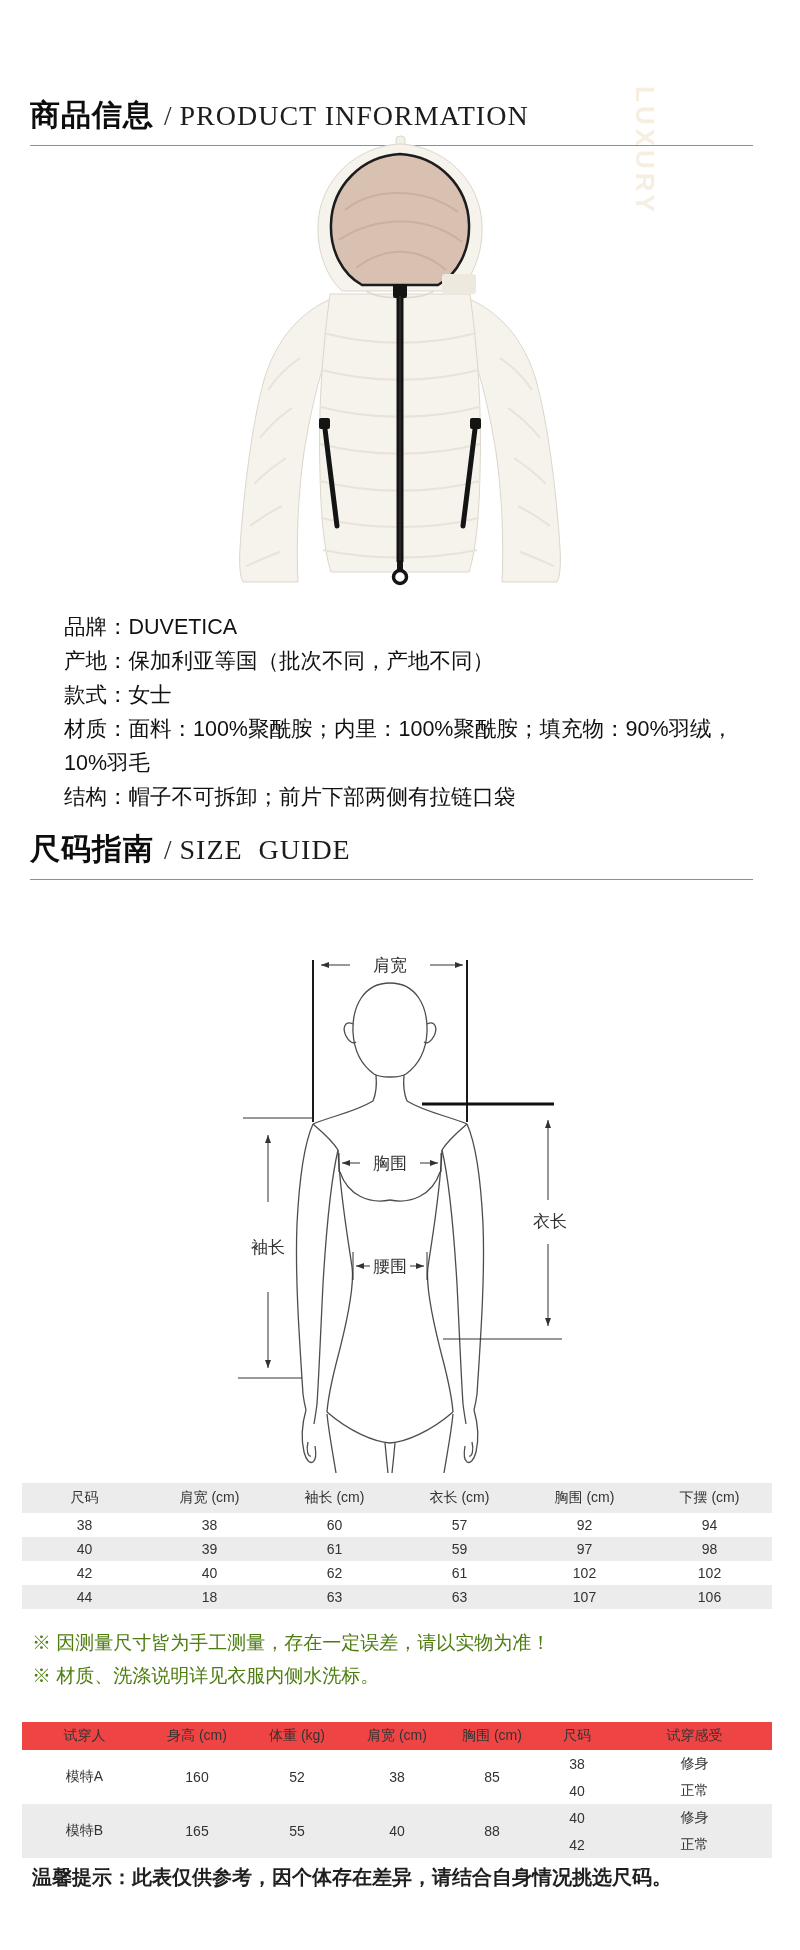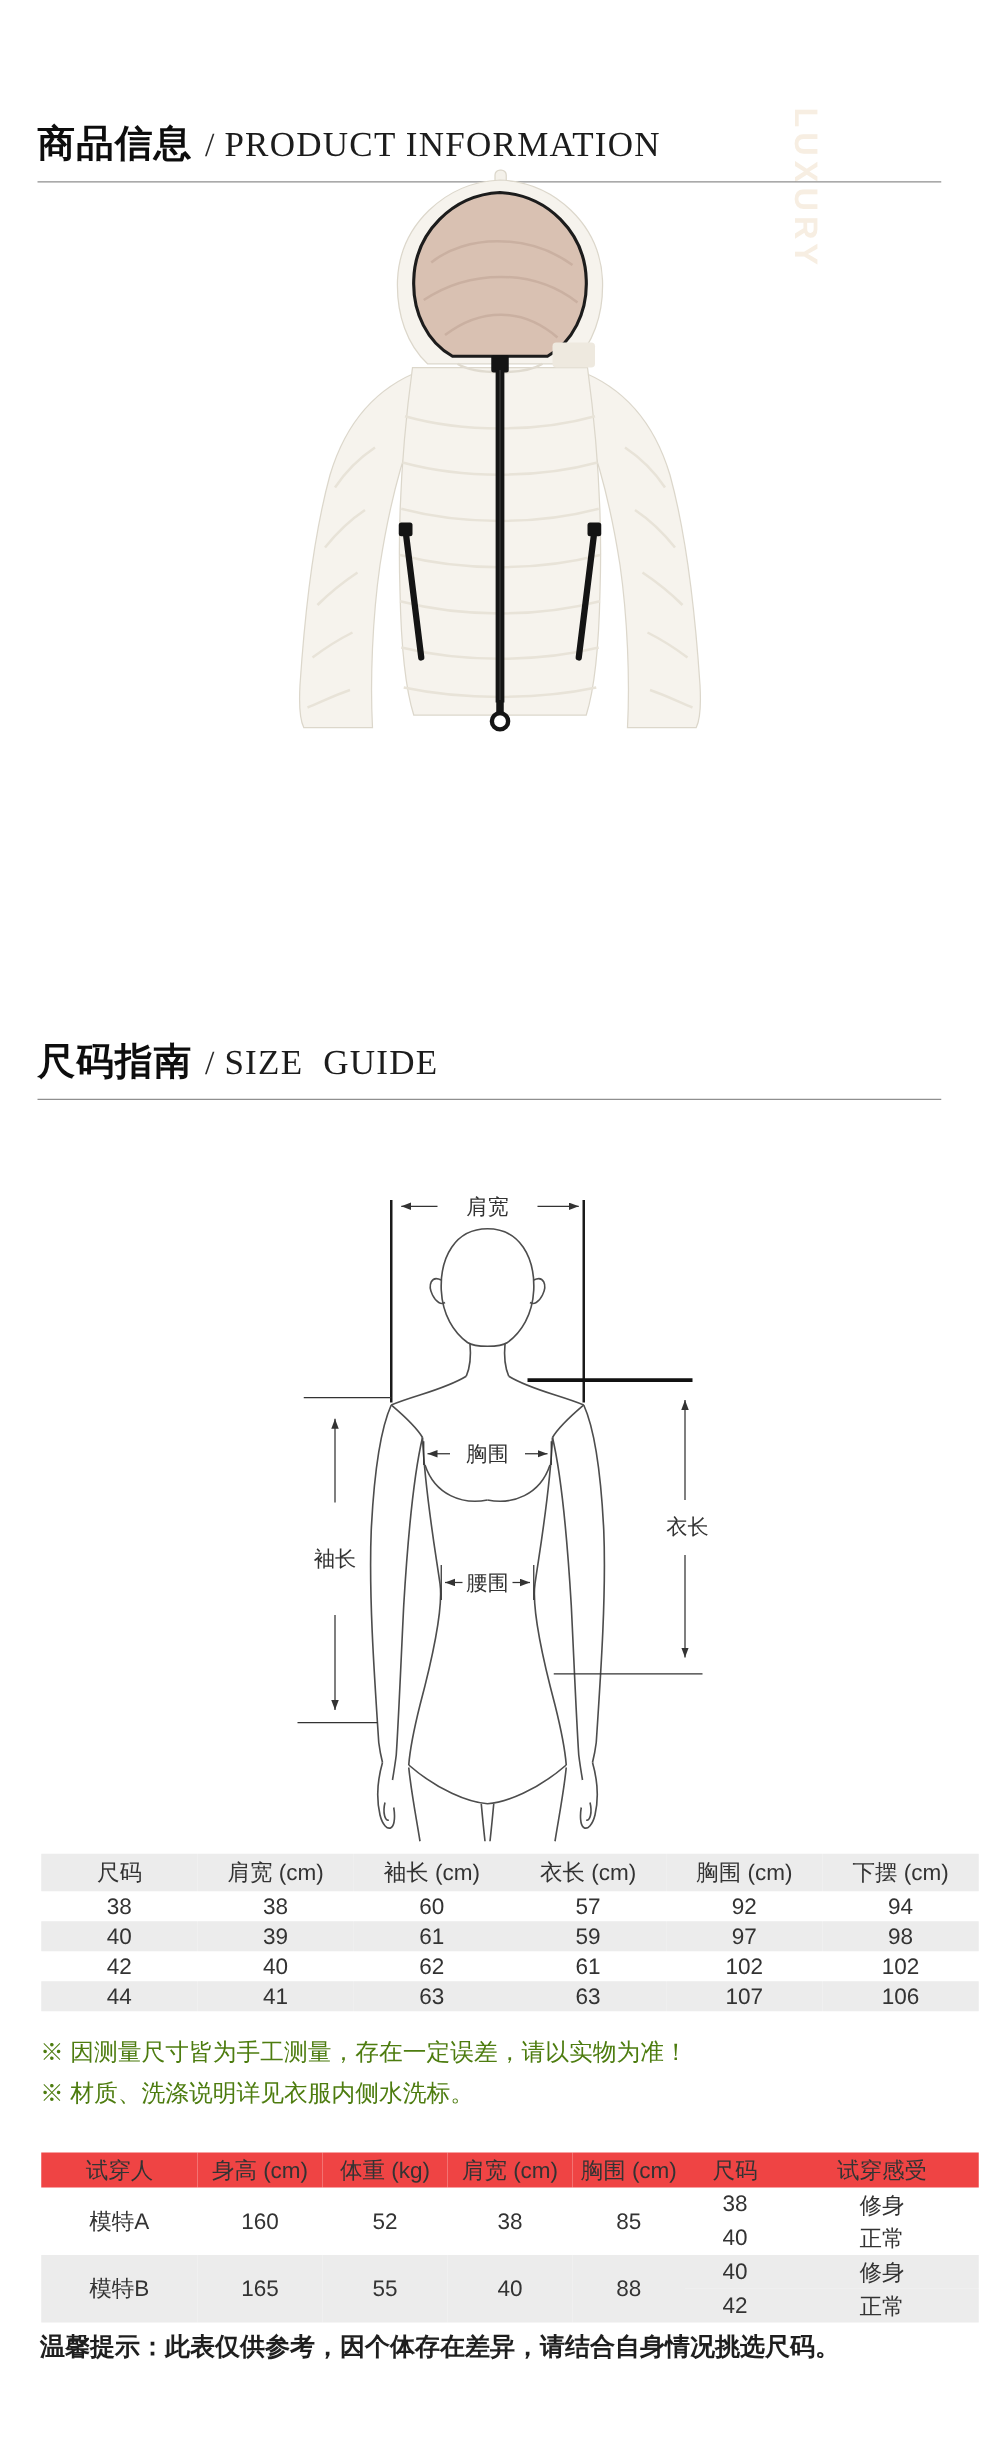--- a/index.html
+++ b/index.html
@@ -23,22 +23,22 @@
   .sh1 { top:95px; }
   .sh2 { top:829px; }
   .sh2 .en { word-spacing:8px; }
 
   .jacket-wrap { position:absolute; left:170px; top:128px; width:460px; height:472px; }
   .figure-wrap { position:absolute; left:180px; top:938px; width:440px; height:520px;margin-top:16px; }
   .figure-wrap text { font-family:"Liberation Sans", sans-serif; font-size:17px; fill:#333; }
 
   .info { position:absolute; left:64px; top:610px; width:700px; font-size:21.5px; line-height:34px; color:#111; }
 
-  table.data { position:absolute; left:33px; width:750px; border-collapse:collapse; table-layout:fixed;
-               font-size:18px; color:#333; text-align:center; }
+  table.data { position:absolute; left:22px; width:750px; border-collapse:collapse; table-layout:fixed;
+               font-size:14px; color:#333; text-align:center; }
   table.data th, table.data td { font-weight:400; padding:0; }
   .size-table { top:1483px; }
   .size-table th { height:30px; background:#ececec; }
   .size-table td { height:24px; }
   .size-table tr.alt td { background:#ececec; }
 
   .notes { position:absolute; left:32px; top:1626px; font-size:19px; line-height:33px; color:#4d7c0f; }
 
   .fit-table { top:1722px; }
   .fit-table th { height:28px; background:#ef4444; }
@@ -95,20 +95,27 @@
       <rect x="227" y="432" width="6" height="10" fill="#141414"></rect>
       <circle cx="230" cy="449" r="6.5" fill="none" stroke="#141414" stroke-width="3.5"></circle>
 
       <rect x="149" y="290" width="11" height="11" rx="2" fill="#141414"></rect>
       <line x1="155" y1="301" x2="167" y2="398" stroke="#141414" stroke-width="5" stroke-linecap="round"></line>
       <rect x="300" y="290" width="11" height="11" rx="2" fill="#141414"></rect>
       <line x1="305" y1="301" x2="293" y2="398" stroke="#141414" stroke-width="5" stroke-linecap="round"></line>
     </svg>
   </div>
 
+  <div class="info">
+    <div>品牌：DUVETICA</div>
+    <div>产地：保加利亚等国（批次不同，产地不同）</div>
+    <div>款式：女士</div>
+    <div>材质：面料：100%聚酰胺；内里：100%聚酰胺；填充物：90%羽绒，10%羽毛</div>
+    <div>结构：帽子不可拆卸；前片下部两侧有拉链口袋</div>
+  </div>
 
   <div class="section-header sh2">
     <span class="cn">尺码指南</span><span class="slash">/</span><span class="en">SIZE GUIDE</span>
   </div>
 
   <div class="figure-wrap">
     <svg width="440" height="520" viewBox="0 0 440 520">
       <defs>
         <marker id="ah" markerWidth="10" markerHeight="8" refX="8" refY="3" orient="auto">
           <path d="M0,0 L8,3 L0,6 Z" fill="#333"></path>
@@ -220,21 +227,21 @@
       <tr>
         <td>42</td>
           <td>40</td>
           <td>62</td>
           <td>61</td>
           <td>102</td>
           <td>102</td>
       </tr>
       <tr class="alt">
         <td>44</td>
-          <td>41</td>
+          <td>18</td>
           <td>63</td>
           <td>63</td>
           <td>107</td>
           <td>106</td>
       </tr>
     </tbody>
   </table>
 
   <div class="notes">
     <div>※ 因测量尺寸皆为手工测量，存在一定误差，请以实物为准！</div>

